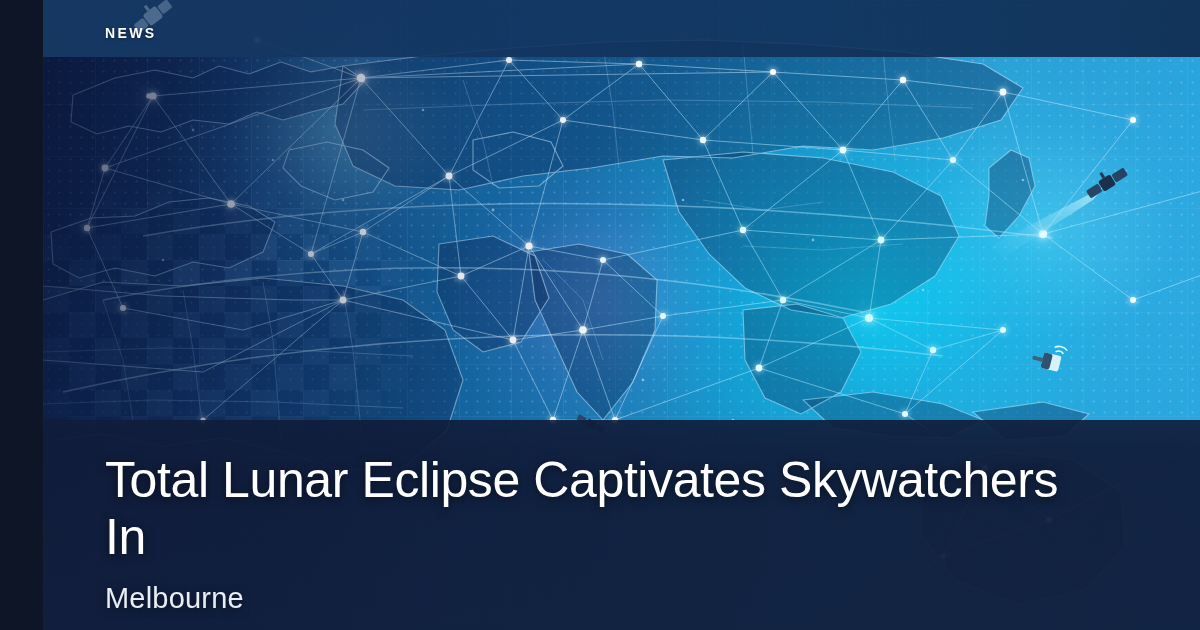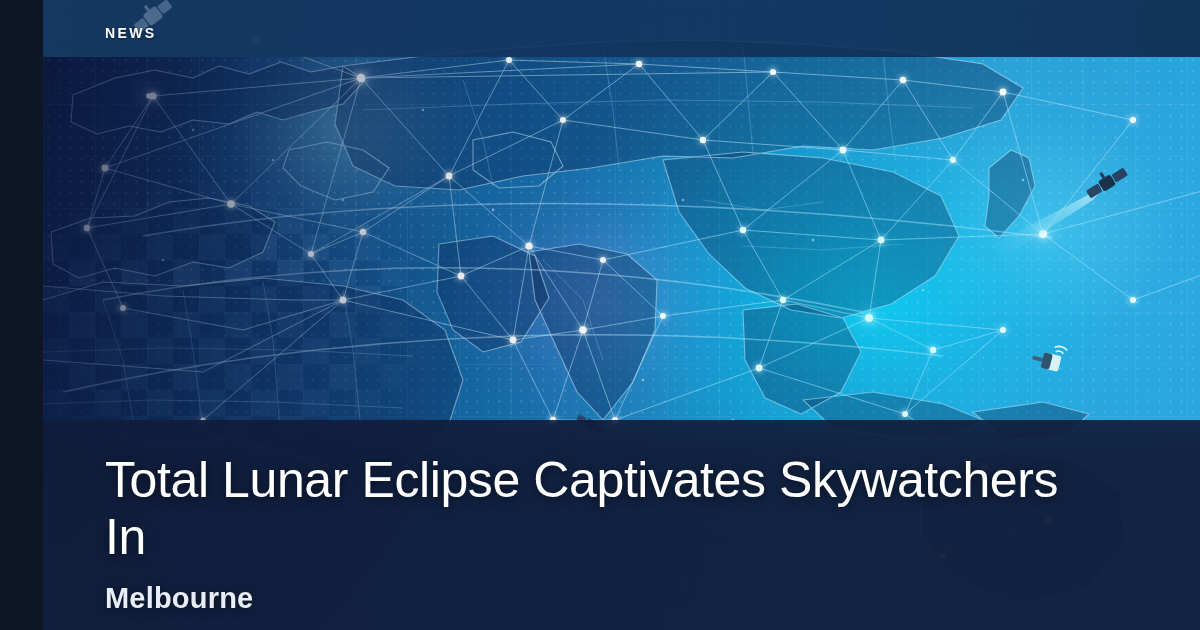--- a/index.html
+++ b/index.html
@@ -126,21 +126,21 @@
     font-weight: normal;
     letter-spacing: -0.4px;
     text-shadow: 0 2px 10px rgba(0,0,0,0.55);
   }
   .subtitle {
     position: absolute;
     left: 62px;
     top: 582px;
     color: #e9eef6;
     font-size: 29px;
-    font-weight: bold;
+    font-weight: normal;
     letter-spacing: 0.2px;
     text-shadow: 0 2px 8px rgba(0,0,0,0.5);
   }
 
   .node { fill: #ffffff; }
   .link { stroke: #c9e8ff; fill: none; }
   .coast { stroke: #bcdcf6; fill: none; stroke-width: 1.1; opacity: 0.62; }
   .border { stroke: #9fc9ea; fill: none; stroke-width: 0.8; opacity: 0.40; }
   .land { fill: rgba(14,45,92,0.42); stroke: none; }
 </style>

